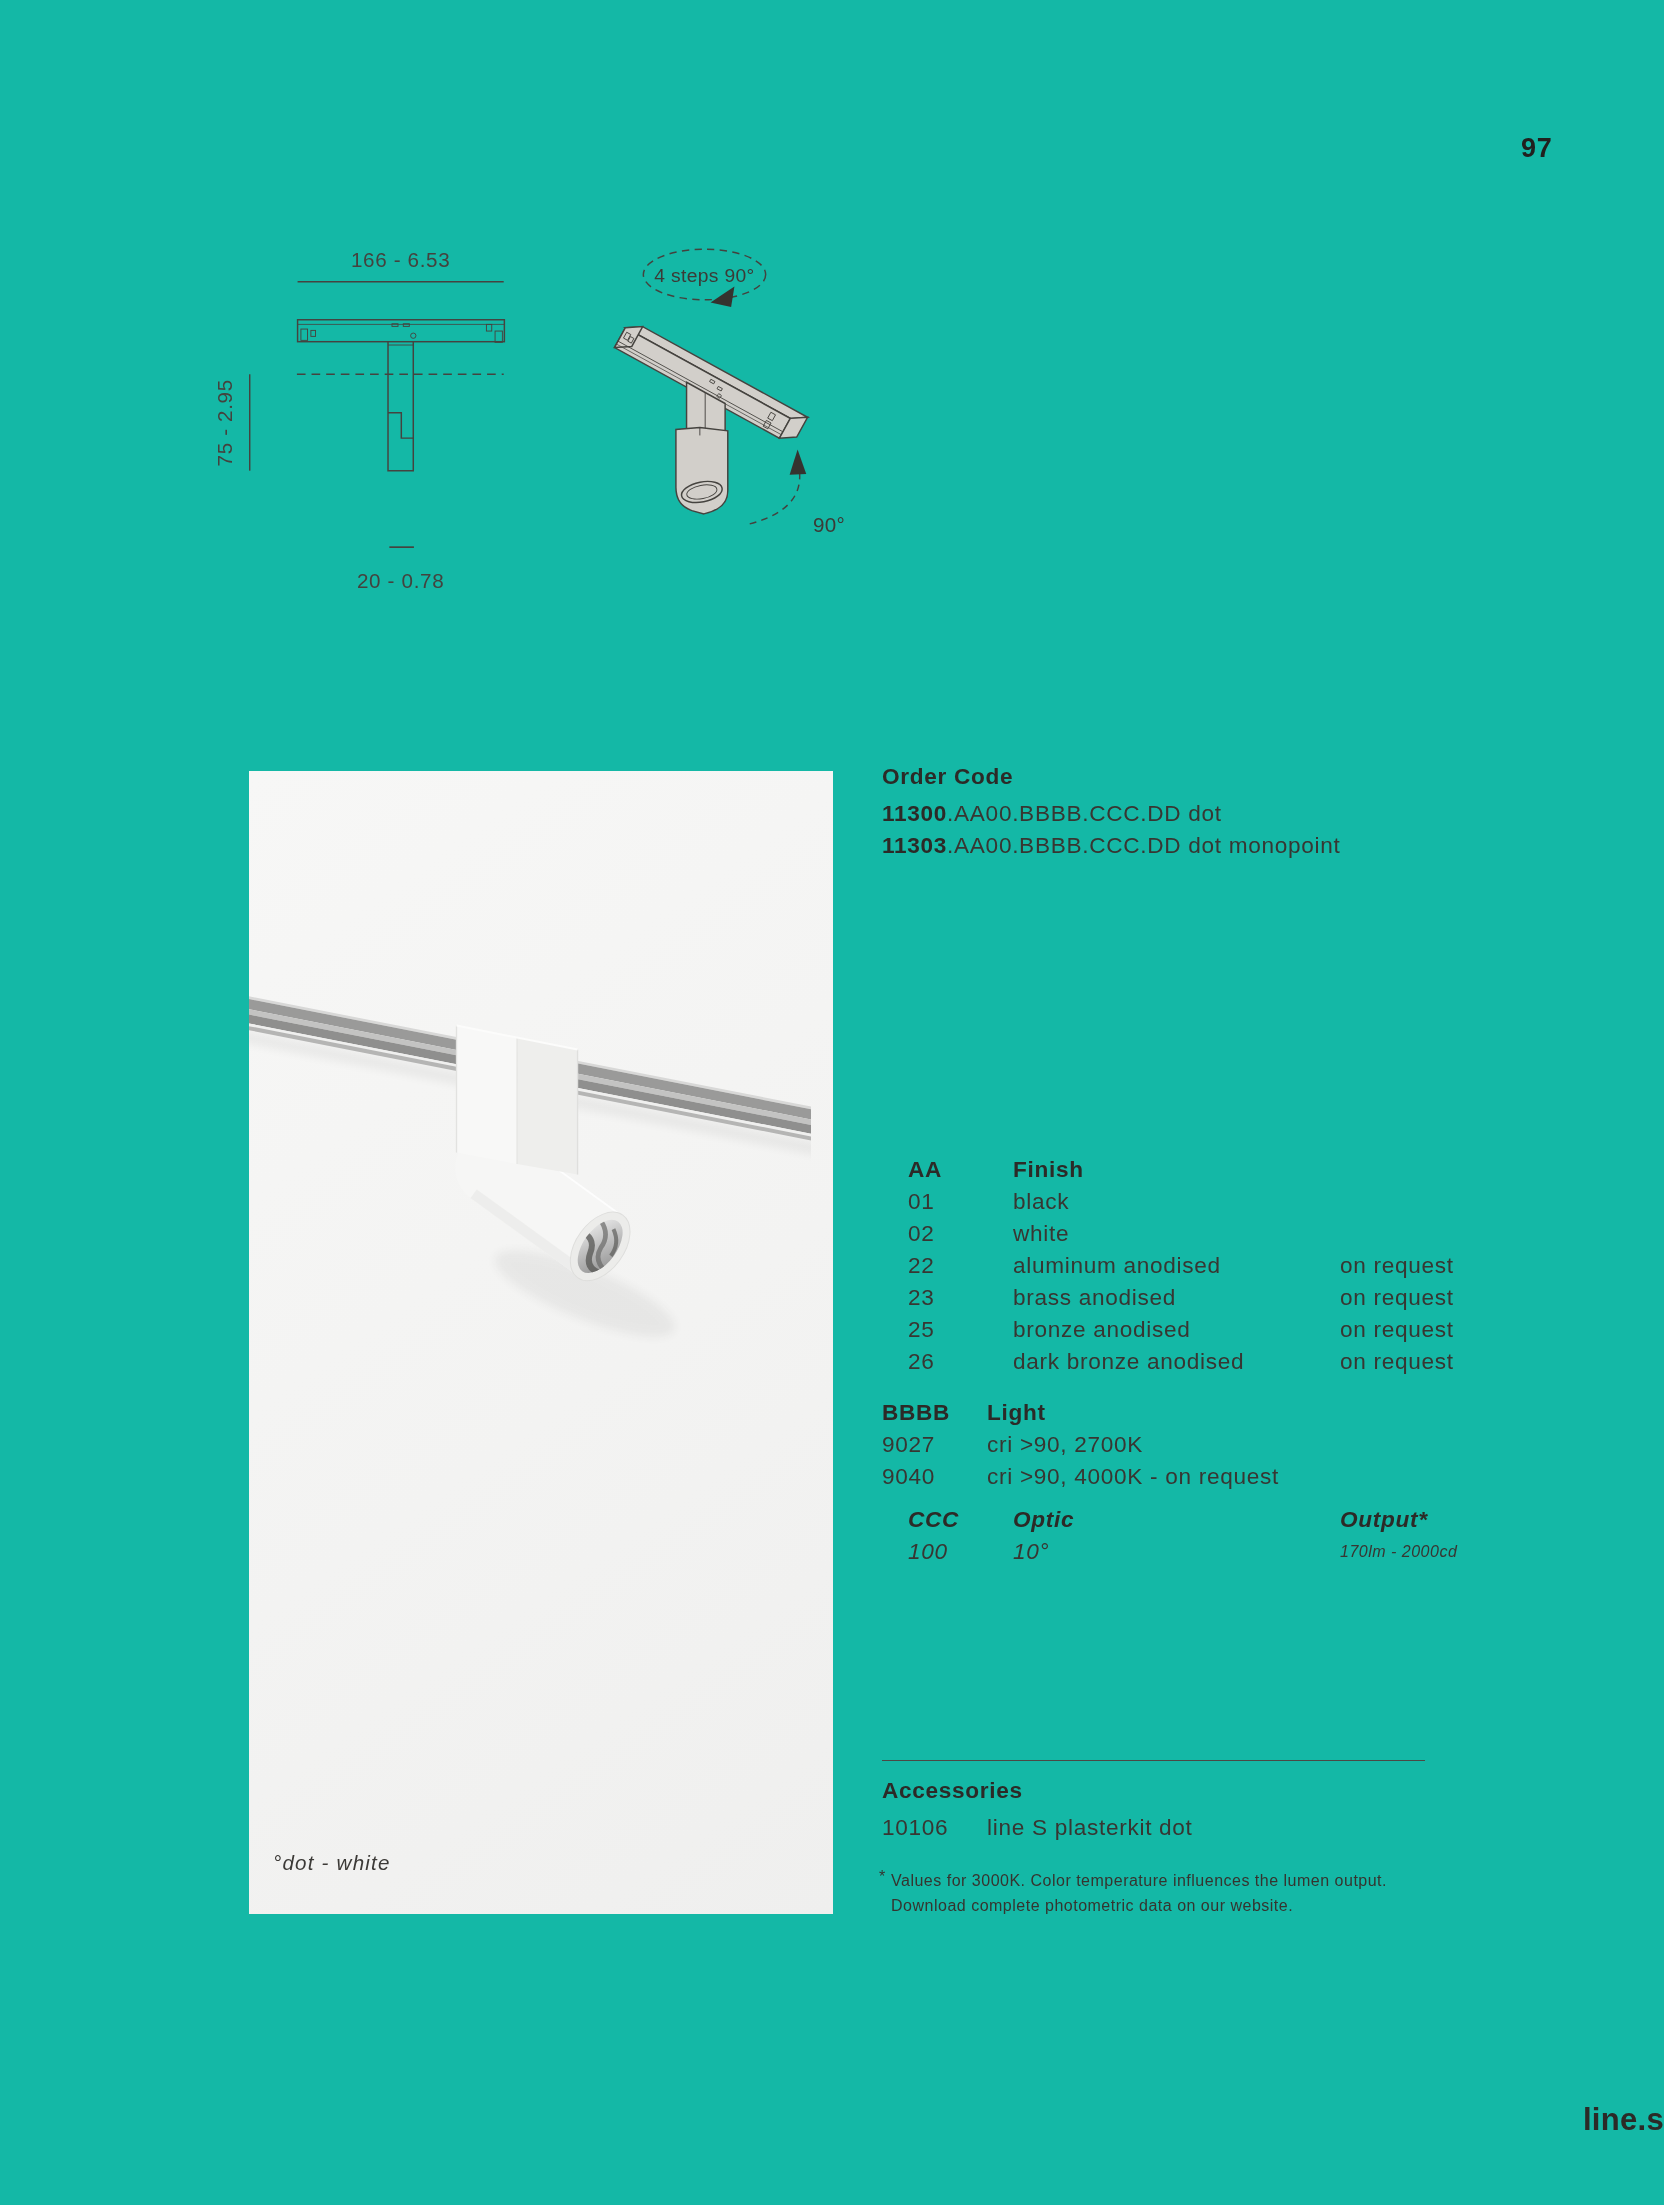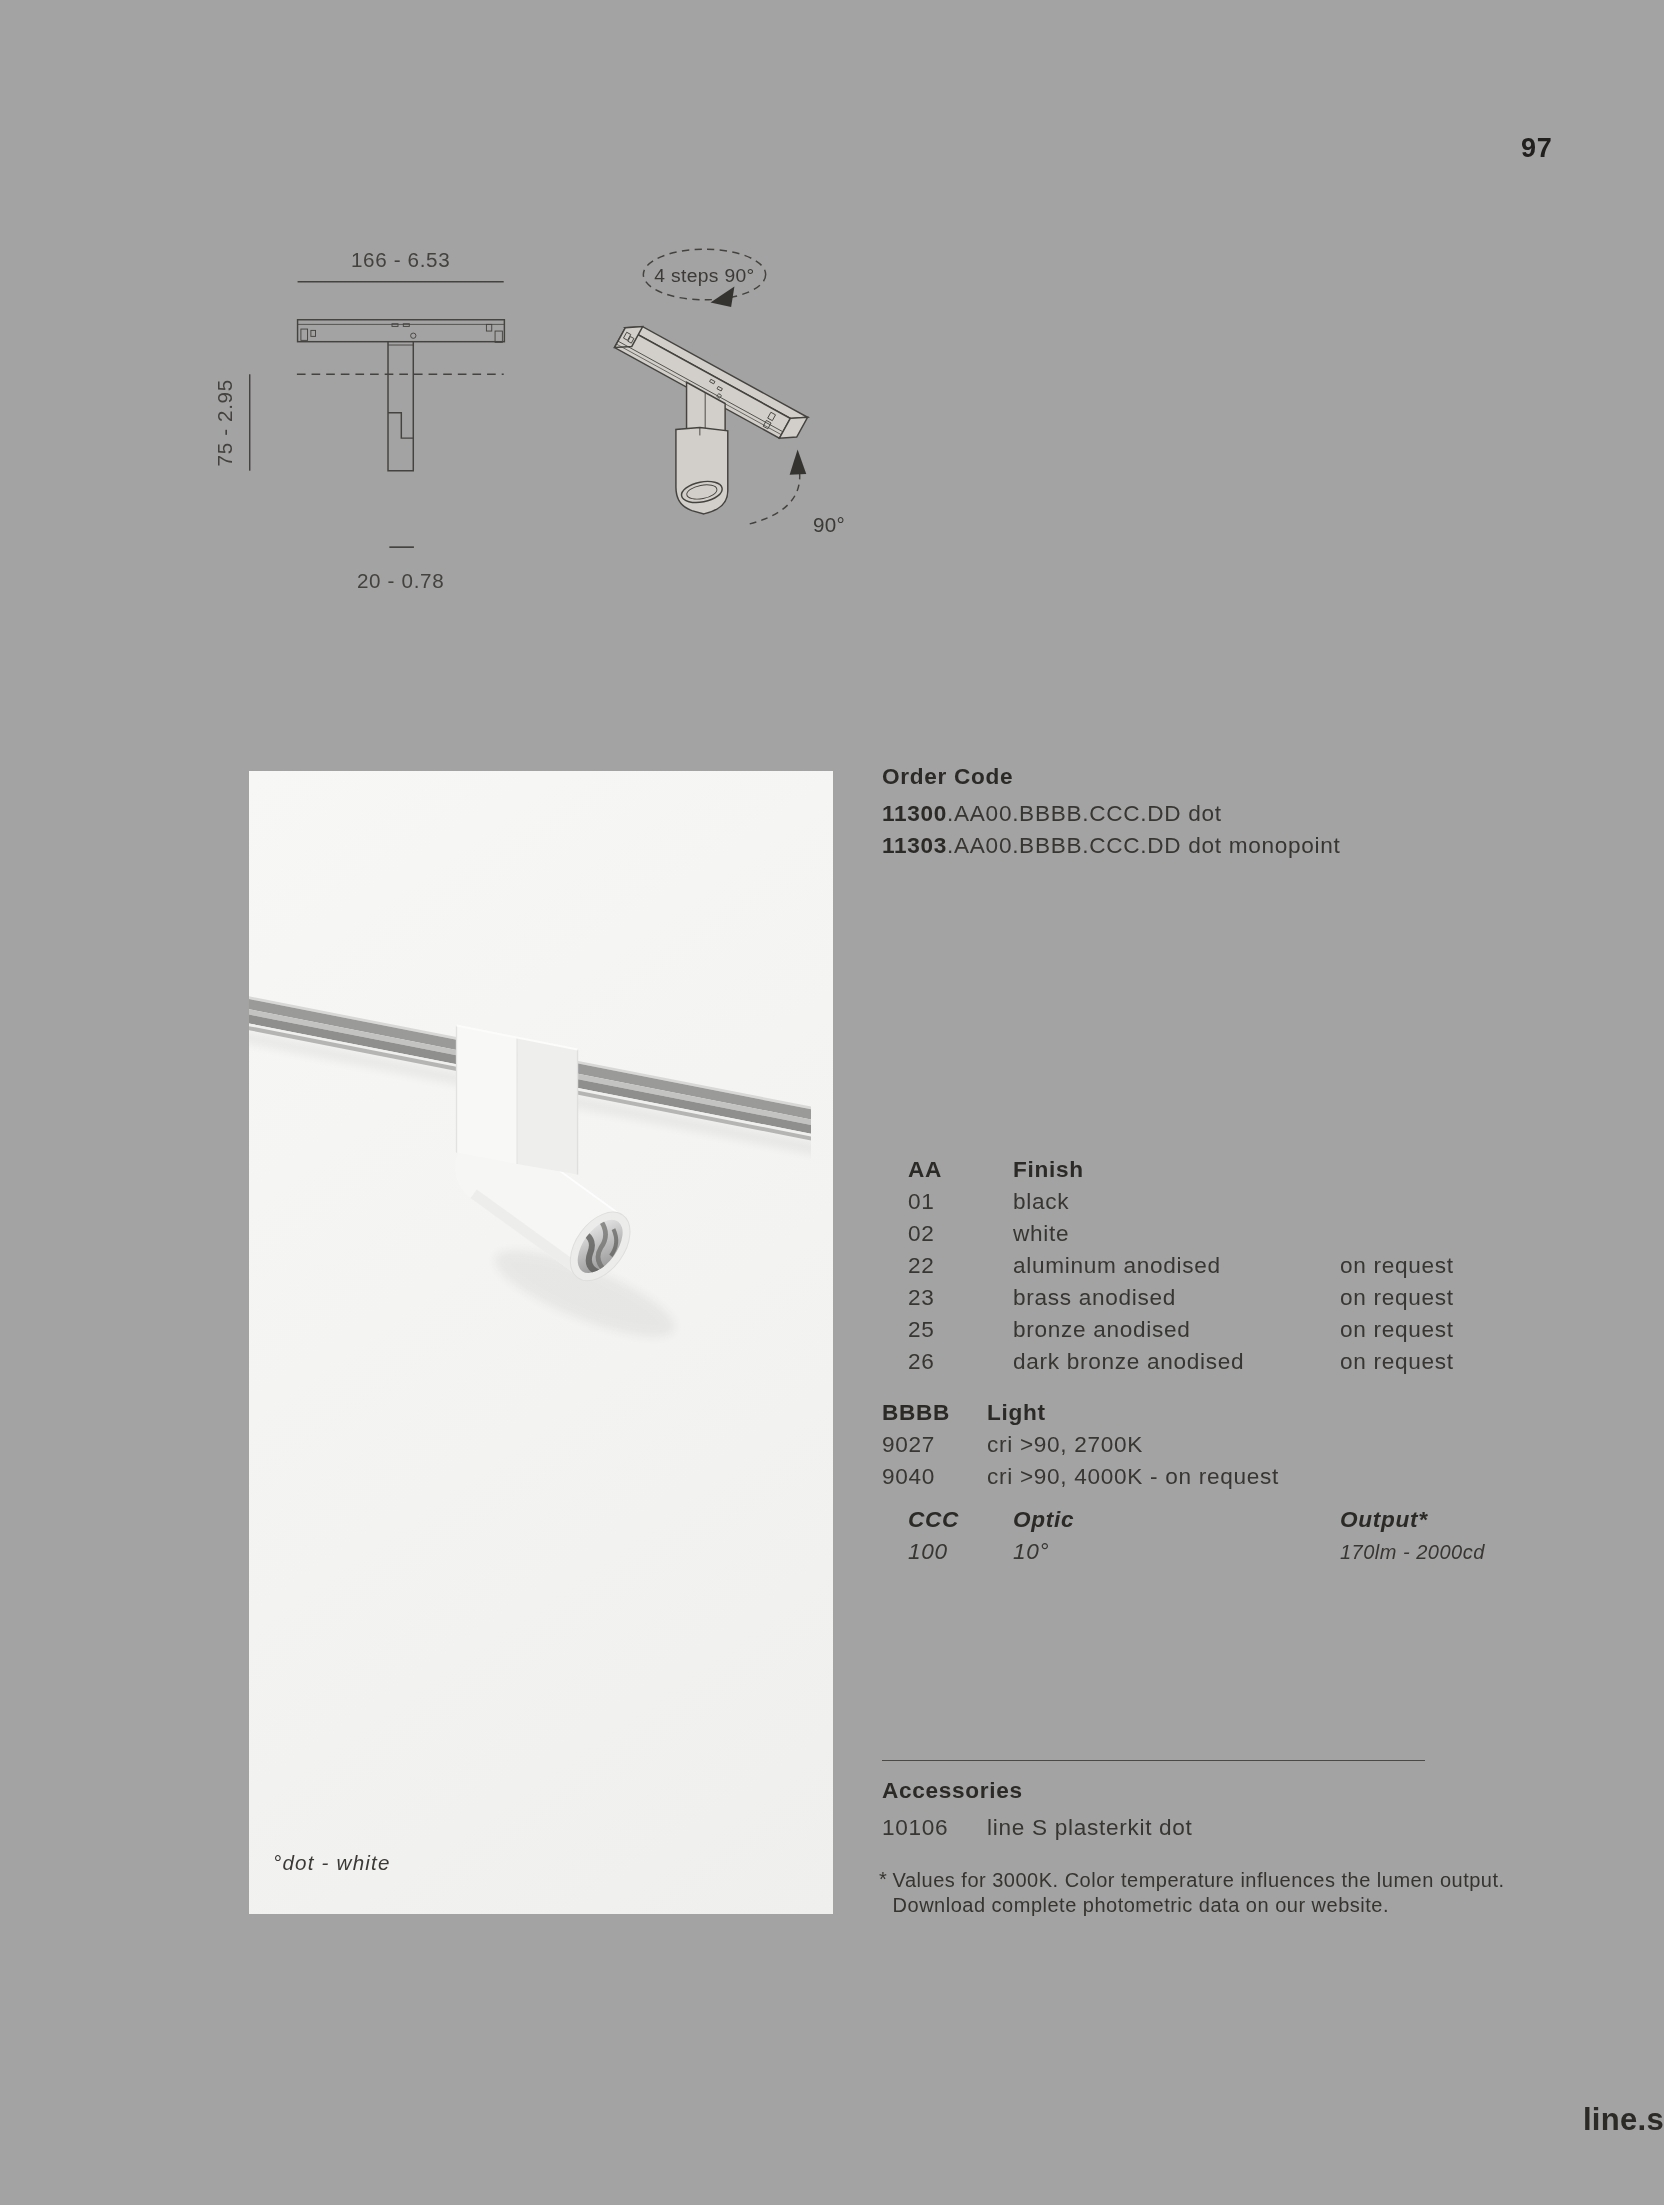--- a/index.html
+++ b/index.html
@@ -1,27 +1,27 @@
 <!DOCTYPE html>
 <html style="font-size:10.7px"><head>
 <meta charset="utf-8">
 <style>
   html,body{margin:0;padding:0;}
   .page{
     position:relative;
     width:1664px;height:2205px;
-    background:#a3a3a3;
+    background:#14b8a6;
     font-family:"Liberation Sans","DejaVu Sans",sans-serif;
     color:#36342f;
     overflow:hidden;
   }
   .abs{position:absolute;}
   .t{font-size:22.6px;letter-spacing:0.7px;color:#383632;white-space:nowrap;}
   .b{font-weight:700;color:#2c2a27;}
-  .s{font-size:20px;letter-spacing:0.5px;}
+  .s{font-size:16px;letter-spacing:0.5px;}
   .page-number{font-size:27px;font-weight:700;color:#21201e;letter-spacing:0.7px;}
   .footer-brand{font-size:31px;font-weight:700;color:#2b2a27;letter-spacing:0.3px;}
   .photo{
     background:linear-gradient(145deg,#f7f7f6 0%,#f3f3f2 55%,#efefee 100%);
   }
   .photo-caption{
     position:absolute;left:24px;top:1080px;
     font-size:20.6px;letter-spacing:1.2px;color:#3c3a37;white-space:nowrap;
   }
   .spec{position:absolute;left:882px;width:551px;}

